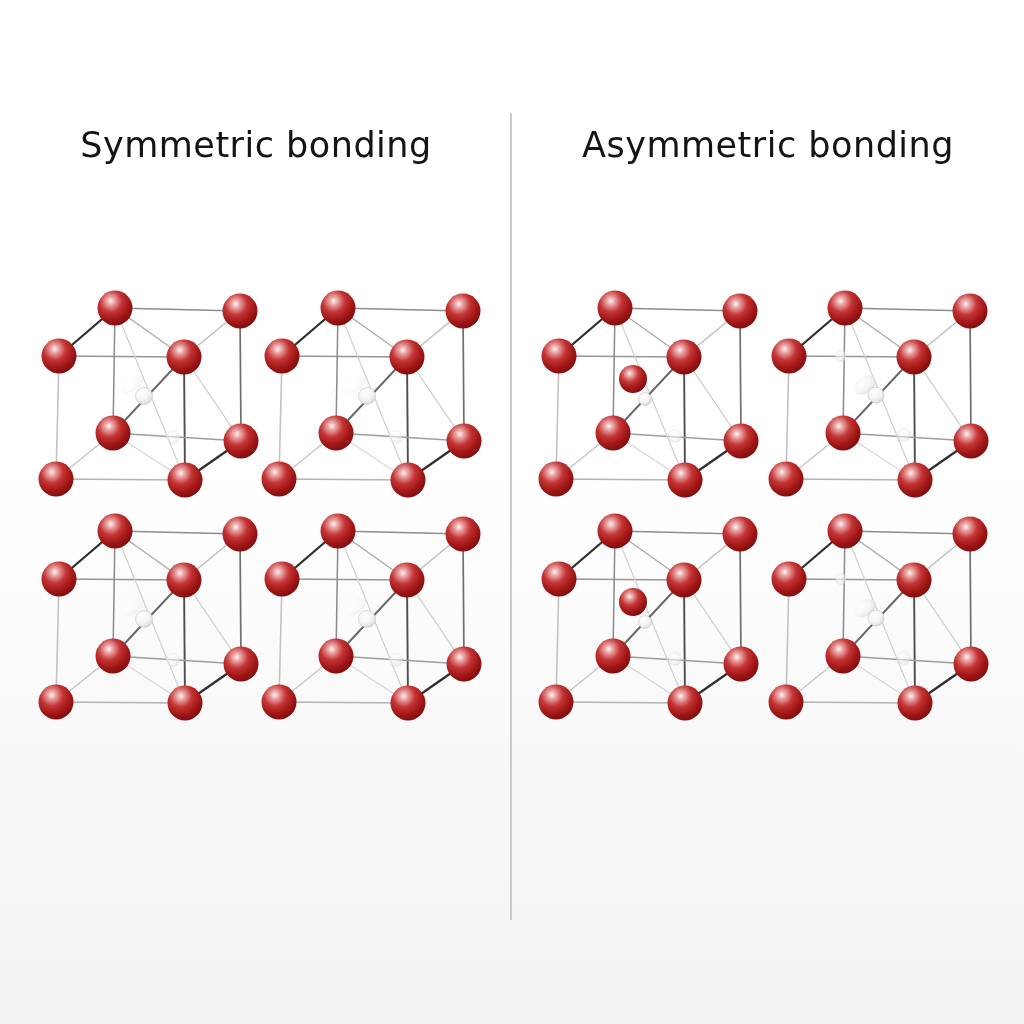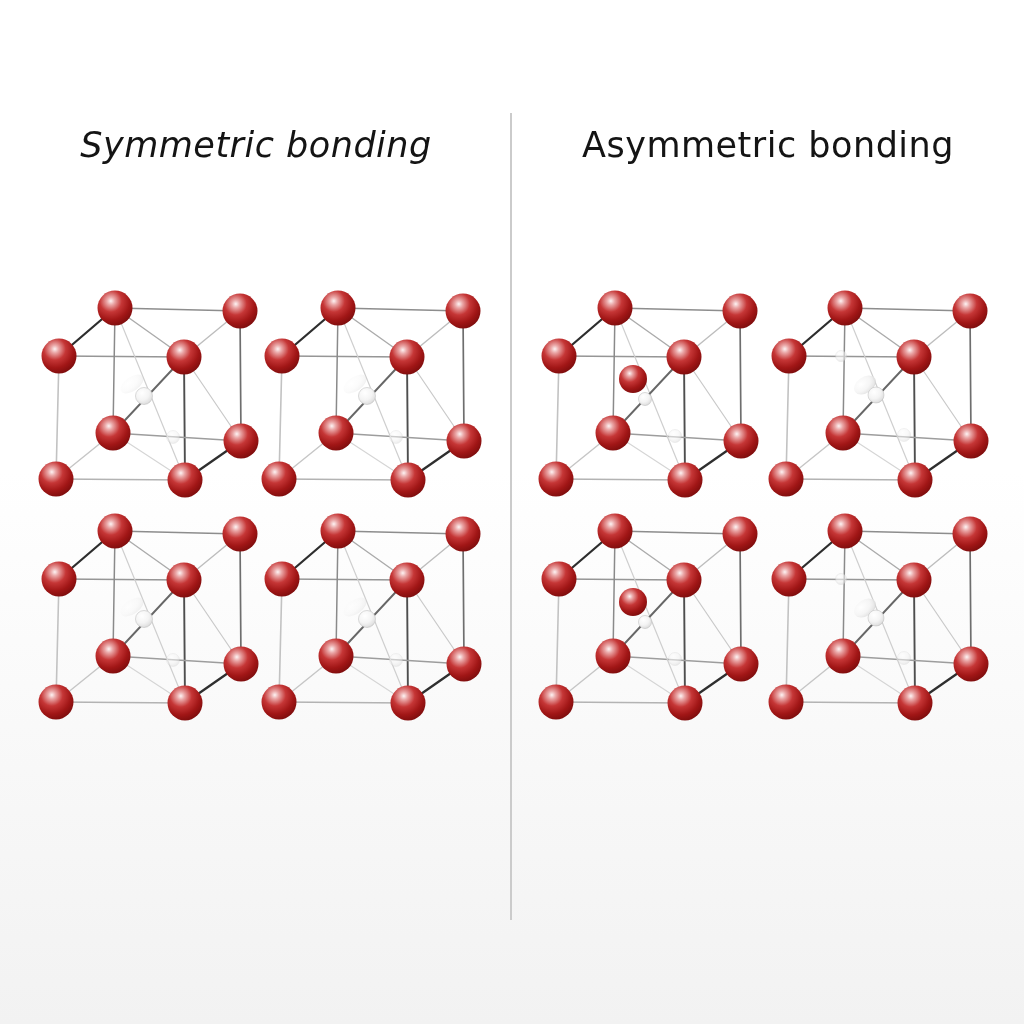--- a/index.html
+++ b/index.html
@@ -14,21 +14,21 @@
     position:absolute;
     top:126px;
     width:512px;
     text-align:center;
     font-size:35px;
     line-height:38px;
     letter-spacing:0.5px;
     color:#141414;
     user-select:none;
   }
-  .panel-title.left{left:0;font-style:italic;}
+  .panel-title.left{left:0;}
   .panel-title.right{left:512px;}
   .divider{
     position:absolute;
     left:510px;top:113px;
     width:2px;height:807px;
     background:#cbcbcb;
   }
   svg.cells{
     position:absolute;
     left:0;top:0;

